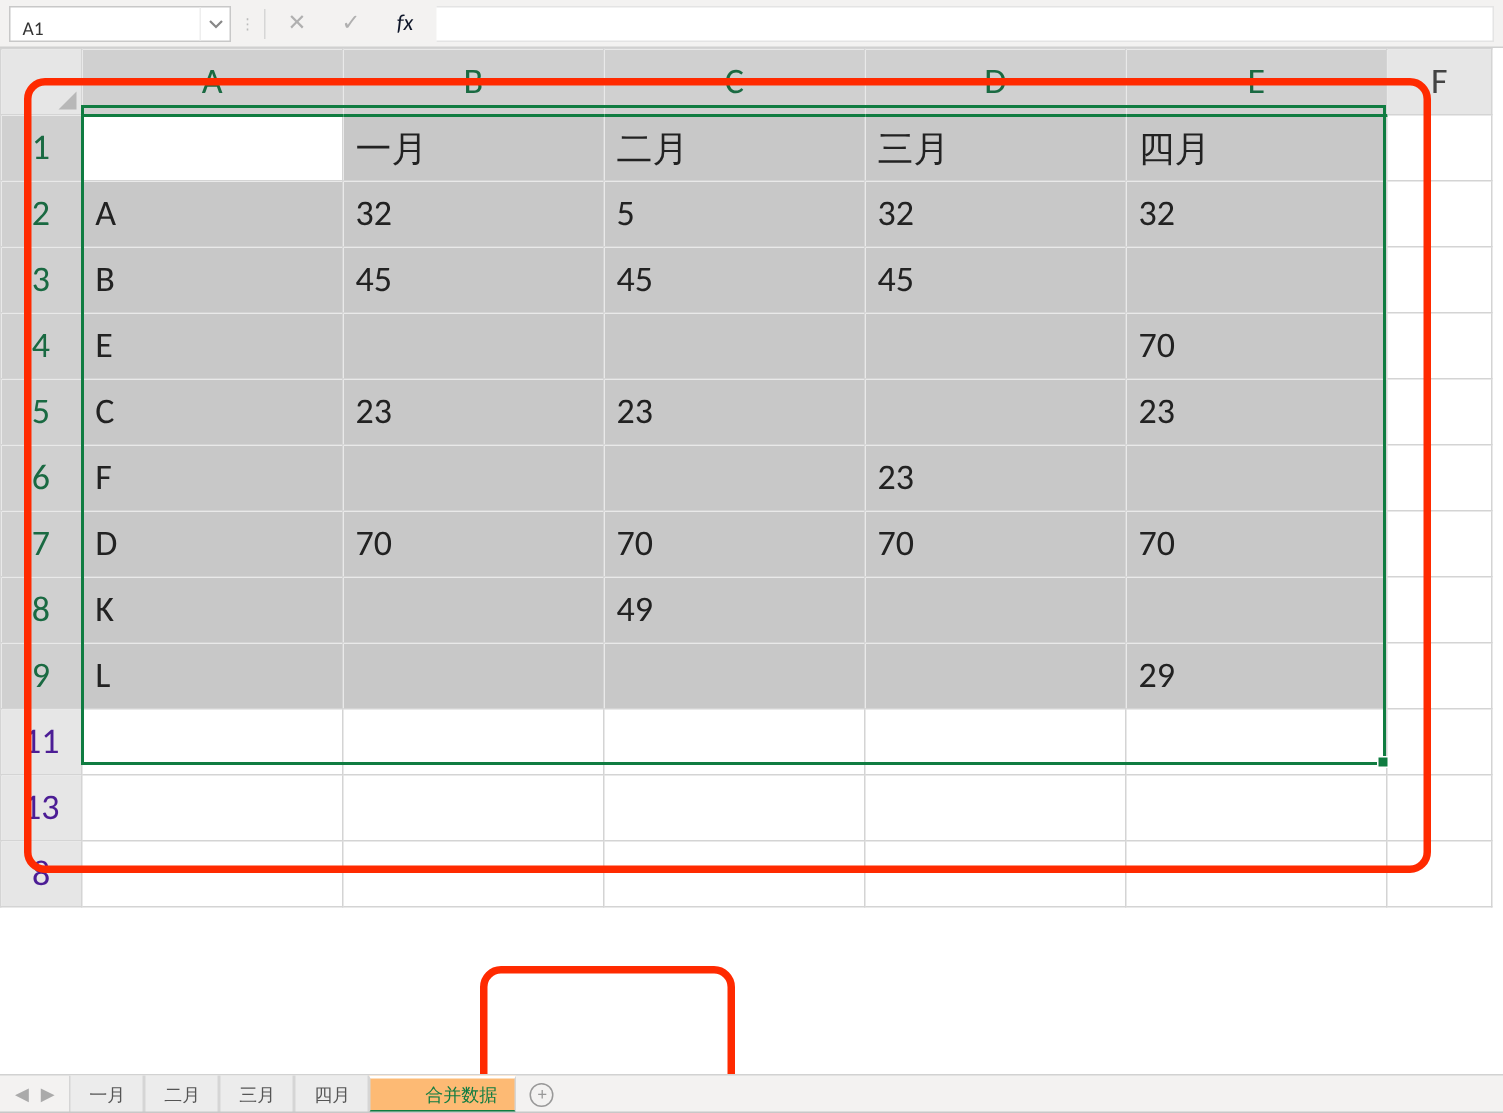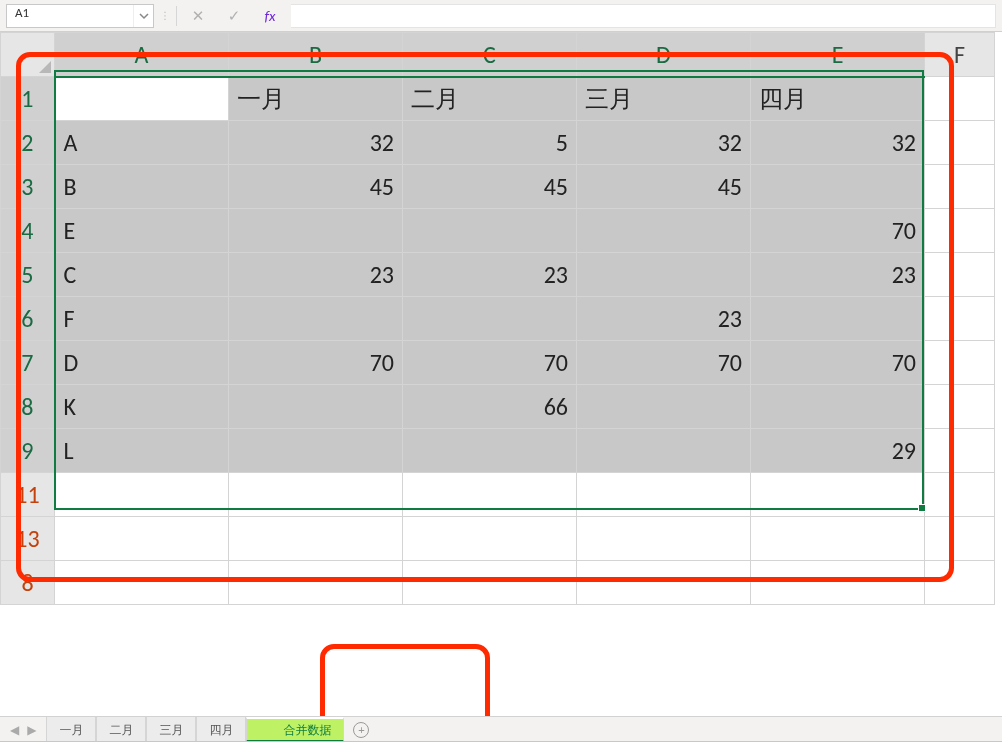--- a/index.html
+++ b/index.html
@@ -9,36 +9,36 @@
       display:flex; align-items:center;
       height:32px;
       background:#f3f2f1;
       border-bottom:1px solid #d0d0d0;
       padding:2px 6px;
       gap:6px;
     }
     .name-box {
       background:#fff; border:1px solid #c8c8c8;
       width:148px; height:24px;
-      display:flex; align-items:flex-start;
+      display:flex; align-items:flex-end;
       font-size:13px; color:#333;
       position:relative; padding-left:8px;
     }
     .name-box .drop {
       margin-left:auto; width:20px; height:100%;
       display:flex; align-items:center; justify-content:center;
       border-left:1px solid #eee;
       color:#666;
     }
     .vbar { width:1px; height:20px; background:#d6d6d6; }
     .fb-btn {
       width:30px; height:24px; display:flex; align-items:center; justify-content:center;
       color:#b0b0b0; font-size:15px;
     }
-    .fx { font-style:italic; font-size:15px; color:#6d28d9; }
+    .fx { font-style:italic; font-size:15px; color:#0f172a; }
     .formula-input {
       flex:1; background:#fff; height:24px; border:1px solid #e4e4e4; border-left:none;
     }
     .triangle-sep { color:#bbb; font-size:10px; }
 
     
     .sheet-wrap {
       position:relative;
       height:calc(742px - 32px - 26px);
       overflow:hidden;
@@ -81,21 +81,21 @@
     .selall-tri {
       position:absolute; right:3px; bottom:3px;
       width:0;height:0;border-style:solid;
       border-width:0 0 12px 12px;
       border-color:transparent transparent #b8b8b8 transparent;
     }
 
     
     tbody th {
       background:#e6e6e6;
-      font-weight:400; color:#c2410c; font-size:24px; text-align:center;
+      font-weight:400; color:#4c1d95; font-size:24px; text-align:center;
     }
 
     
     thead th.h-sel { background:#d0d0d0; color:#1a6a42; border-bottom:2px solid #107c41; }
     tbody th.r-sel { background:#d0d0d0; color:#1a6a42; border-right:2px solid #107c41; }
     
     td.sel { background:#c8c8c8; }
     
     td.active { background:#ffffff; border:1px solid #d4d4d4; }
     
@@ -105,21 +105,21 @@
       pointer-events:none;
       background:transparent;
     }
     .marquee .handle {
       position:absolute; right:-4px; bottom:-4px; width:8px;height:8px;
       background:#107c41; border:1px solid #fff;
     }
 
     td { padding:0 8px; }
     td.txt { text-align:left; }
-    td.num { text-align:right; font-feature-settings:"tnum"; }
+    td.num { font-feature-settings:"tnum"; }
     .hdr-row td, .hdr-row th { font-size:24px; }
     .cjk { font-family:"Microsoft YaHei", SimSun, sans-serif; }
     .monthhdr { text-align:left; }
 
     
     .redbox {
       position:absolute; border:5px solid #ff2a00; border-radius:14px;
       pointer-events:none;
     }
 
@@ -135,21 +135,21 @@
     .nav-arrows { display:flex; align-items:center; padding:0 10px; color:#aaa; gap:8px; }
     .nav-arrows .arr { font-size:12px; }
     .tab {
       display:flex; align-items:center; padding:2px 12px 0 12px;
       border-left:1px solid #d5d5d5; border-right:1px solid #d5d5d5;
       background:#ececec;
       cursor:pointer;
       position:relative;
       font-family:"Microsoft YaHei", SimSun, sans-serif;
     }
-    .tab.active { background:#bef264; color:#107c41; border-top:2px solid #ffffff; border-bottom:2px solid #107c41;padding-left:36px; }
+    .tab.active { background:#fdba74; color:#107c41; border-top:2px solid #ffffff; border-bottom:2px solid #107c41;padding-left:36px; }
     .add-sheet {
       display:flex; align-items:center; justify-content:center; width:34px; color:#999;
     }
     .add-sheet .circle {
       width:16px;height:16px;border:1px solid #999;border-radius:50%;
       display:flex;align-items:center;justify-content:center;font-size:12px;line-height:1;
     }
 
     
     .bottom-fade { position:absolute; left:0; right:0; bottom:0; height:1px; background:#c8c8c8; }
@@ -267,21 +267,21 @@
       <td class="sel num">70</td>
       <td class="sel num">70</td>
       <td class="sel num">70</td>
       <td class="sel num">70</td>
       <td></td>
         </tr>
     <tr>
           <th class="r-sel">8</th>
       <td class="sel txt">K</td>
       <td class="sel num"></td>
-      <td class="sel num">66</td>
+      <td class="sel num">49</td>
       <td class="sel num"></td>
       <td class="sel num"></td>
       <td></td>
         </tr>
     <tr>
           <th class="r-sel">9</th>
       <td class="sel txt">L</td>
       <td class="sel num"></td>
       <td class="sel num"></td>
       <td class="sel num"></td>

